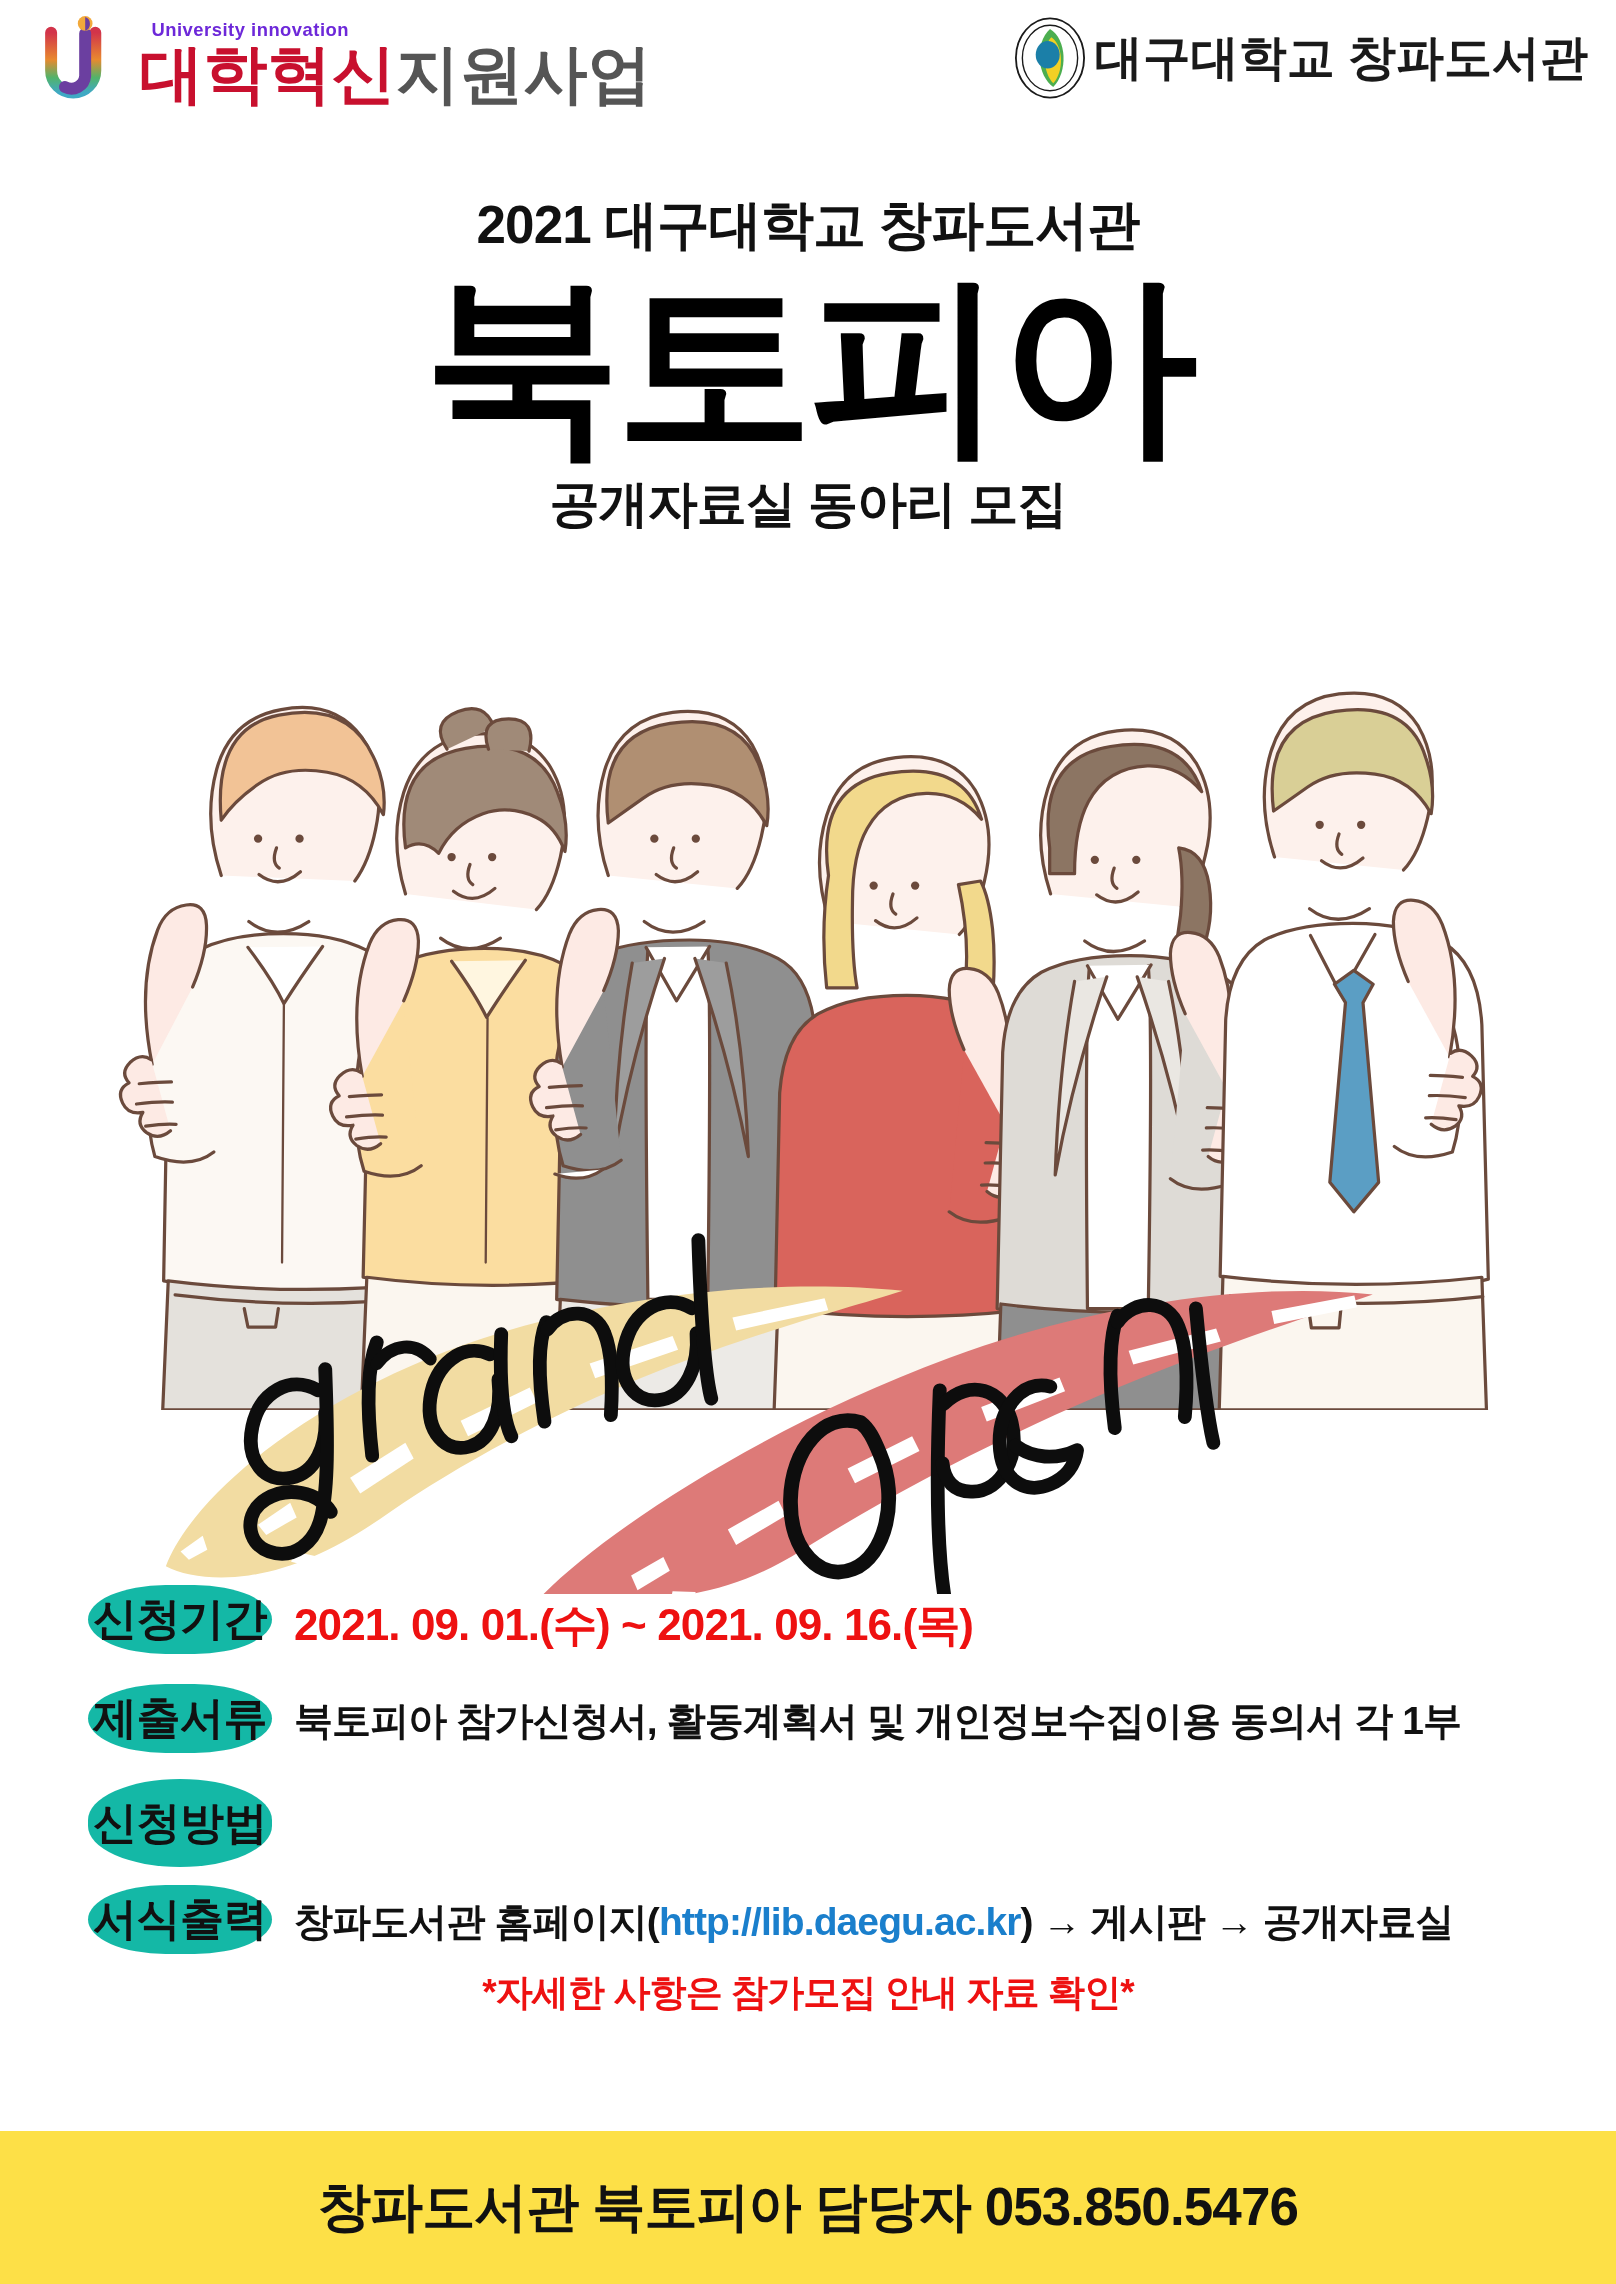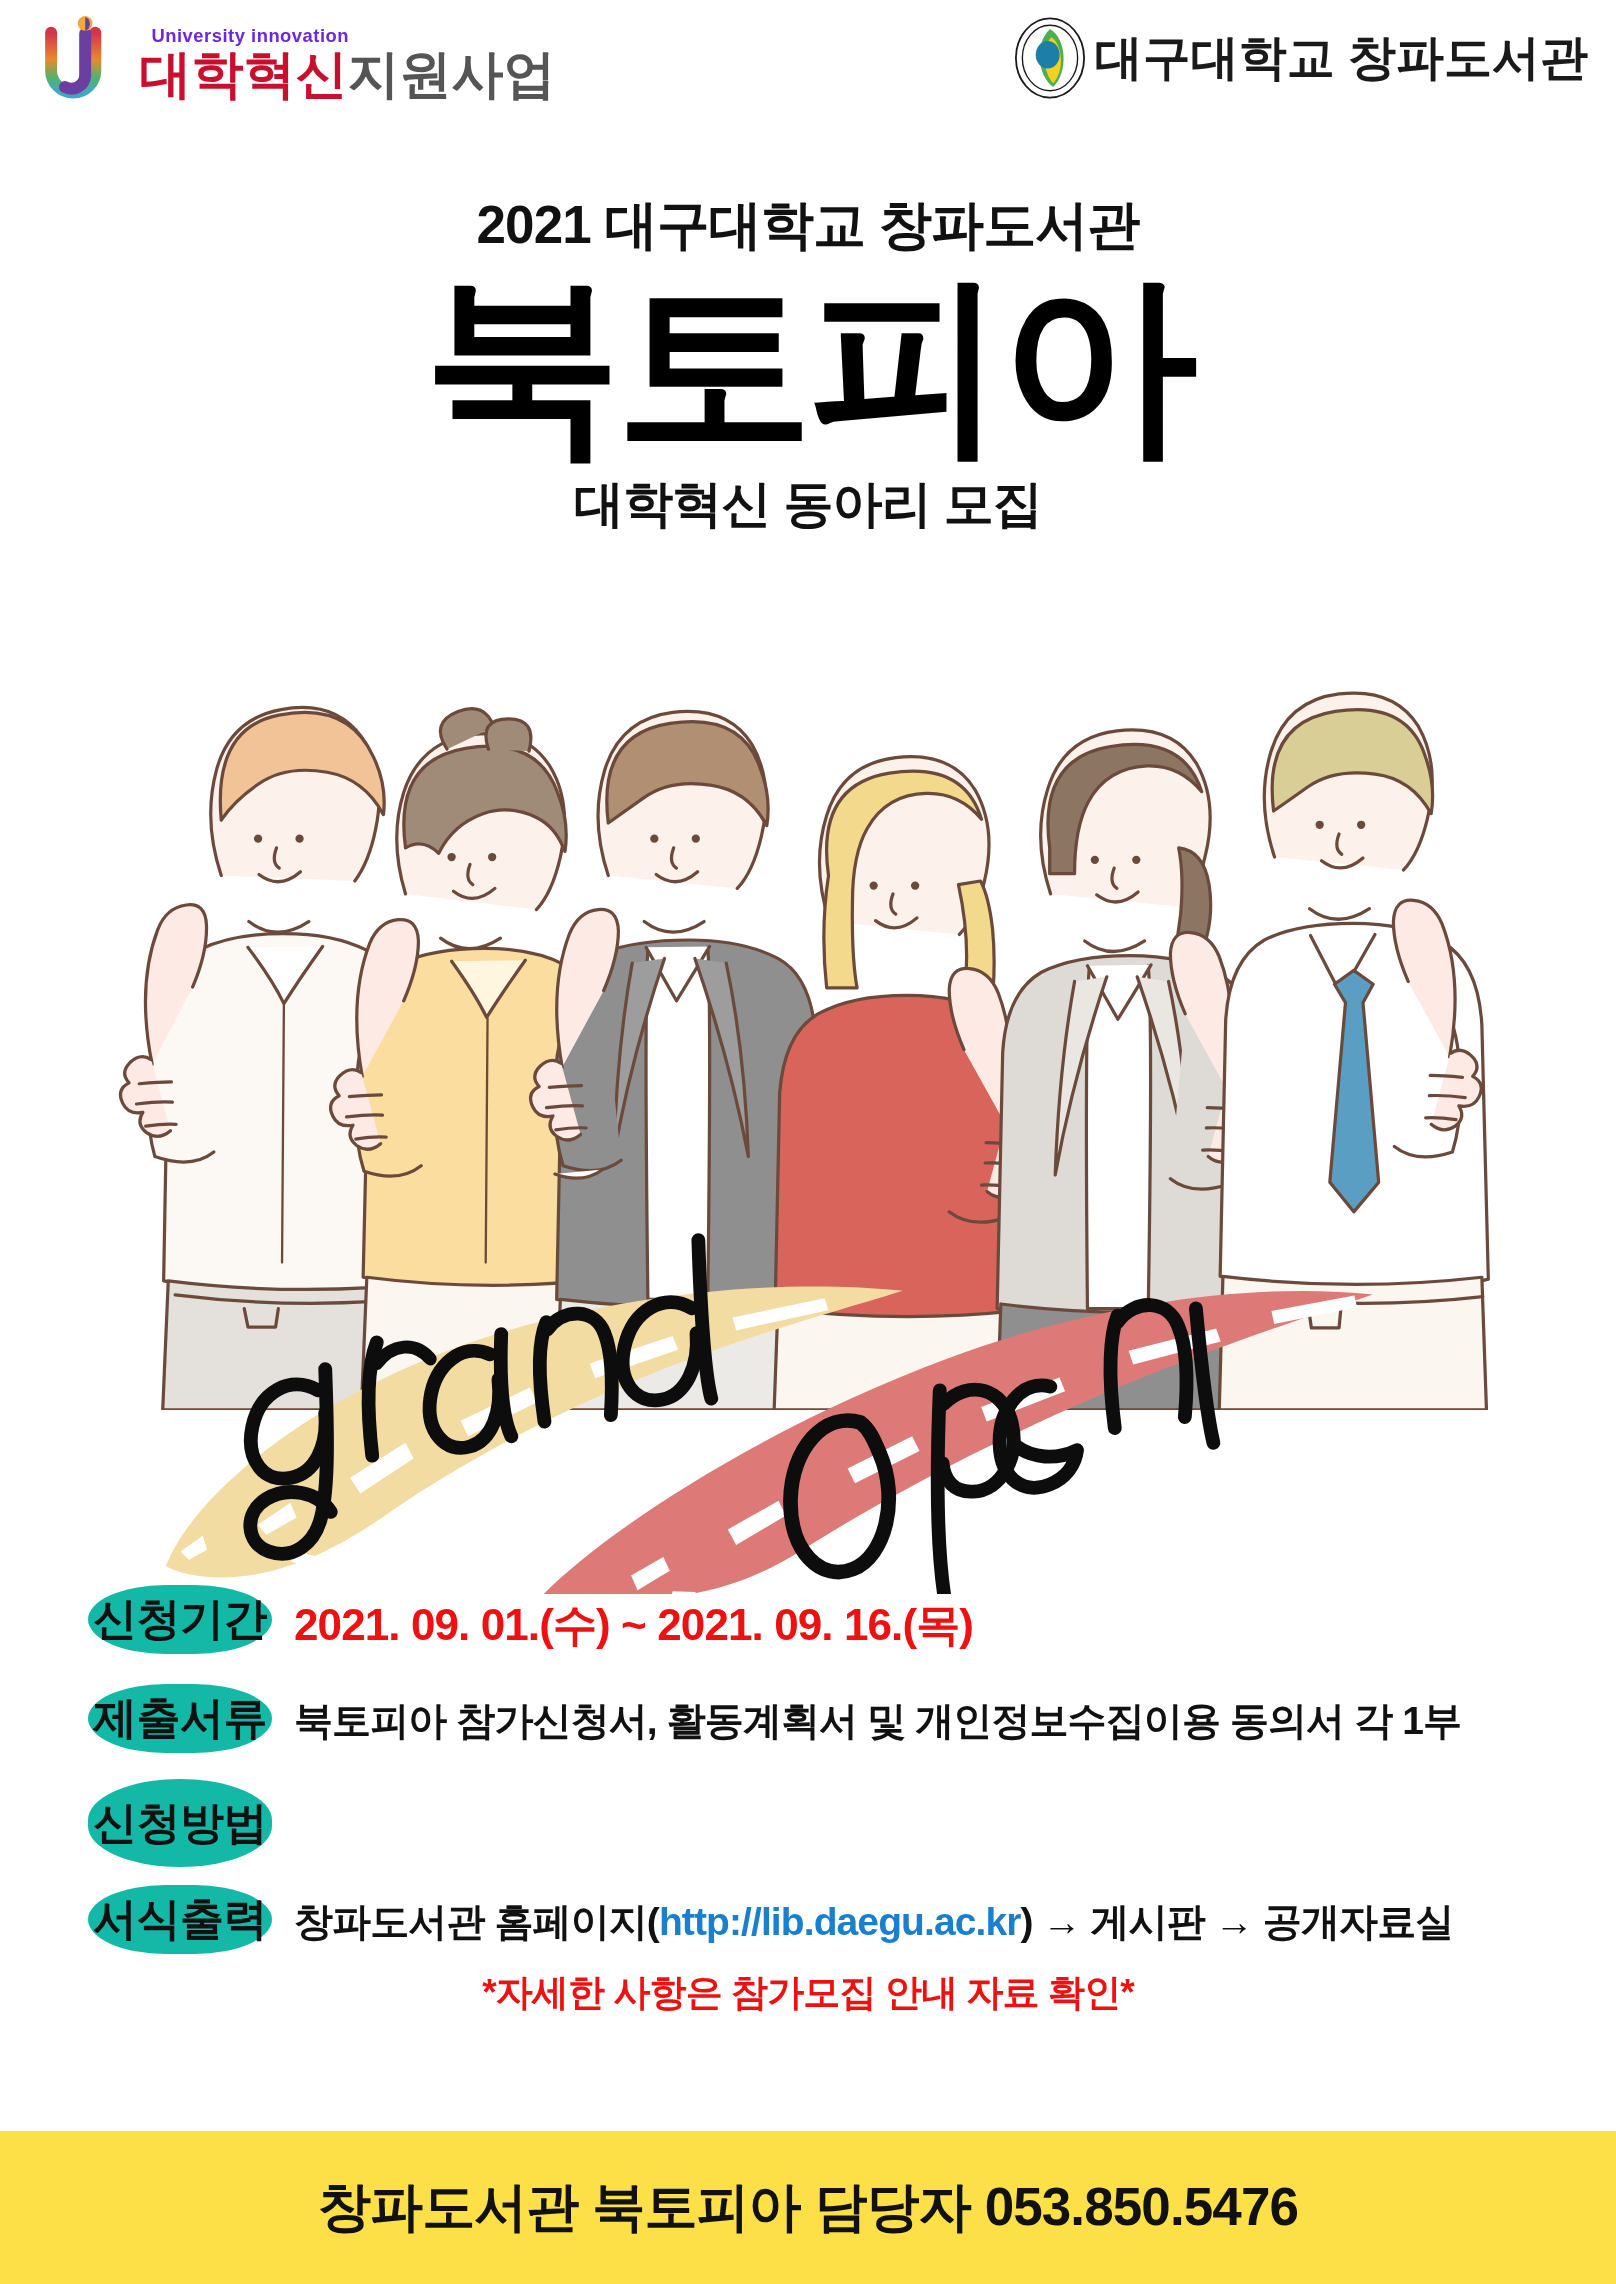--- a/index.html
+++ b/index.html
@@ -9,21 +9,21 @@
     font-family:"Liberation Sans","DejaVu Sans",sans-serif;
     background:#ffffff;
   }
   .abs{position:absolute;}
 
   
   #logo-ui{left:41px;top:8.3px;width:488px;height:111px;display:flex;align-items:center;}
   .ui-mark{width:92px;height:97px;position:relative;flex:0 0 auto;}
   .ui-text{margin-left:6.5px;display:flex;flex-direction:column;justify-content:center;}
   .ui-sub{font-size:18.4px;color:#6d28d9;letter-spacing:0.5px;line-height:1;margin-bottom:2.8px;font-weight:700;margin-left:12px;}
-  .ui-main{font-size:52px;line-height:1;font-weight:800;white-space:nowrap;}
+  .ui-main{font-size:64px;line-height:1;font-weight:800;white-space:nowrap;}
   .ui-main .red{color:#c8102e;}
   .ui-main .gray{color:#555;}
 
   #logo-lib{right:28px;top:12px;height:92px;display:flex;align-items:center;}
   .lib-seal{width:82px;height:82px;flex:0 0 auto;position:relative;}
   .lib-text{font-size:48px;font-weight:800;color:#1a1a1a;white-space:nowrap;margin-left:4px;line-height:1;}
 
   
   #title-block{left:0;right:0;top:198px;text-align:center;}
   #eyebrow{font-size:53px;font-weight:800;letter-spacing:-0.9px;color:#111;line-height:1;}
@@ -107,21 +107,21 @@
       <path d="M92,44 C118,62 120,118 96,144 C74,122 70,66 92,44 Z" fill="#f2d024"></path>
       <ellipse cx="84" cy="82" rx="26" ry="30" fill="#1b7fa8"></ellipse>
     </svg>
   </div>
   <div class="lib-text">대구대학교 창파도서관</div>
 </div>
 
 <div class="abs" id="title-block">
   <div id="eyebrow">2021 대구대학교 창파도서관</div>
   <div id="maintitle">북토피아</div>
-  <div id="subtitle">대학혁신 동아리 모집</div>
+  <div id="subtitle">공개자료실 동아리 모집</div>
 </div>
 
 <div class="abs" id="people">
 <svg viewBox="0 0 3160 1760" width="1456" height="811" aria-hidden="true">
   <g fill="none" stroke="#6b4a3c" stroke-width="7" stroke-linecap="round" stroke-linejoin="round">
 
     <path d="M300,600 q-40,-120 -10,-230 q30,-110 140,-130 q115,-22 175,60 q55,80 30,200 q-14,70 -45,112" fill="#fdf1ec" stroke="#6b4a3c"></path>
     <path d="M300,480 q-18,-200 125,-228 q150,-30 205,90 q30,62 22,126 q-42,-78 -122,-92 q-90,-16 -150,26 q-52,36 -80,78 Z" fill="#f2c396" stroke="#6b4a3c"></path>
     <circle cx="380" cy="520" r="9" fill="#6b4a3c" stroke="none"></circle>
     <circle cx="470" cy="520" r="9" fill="#6b4a3c" stroke="none"></circle>

